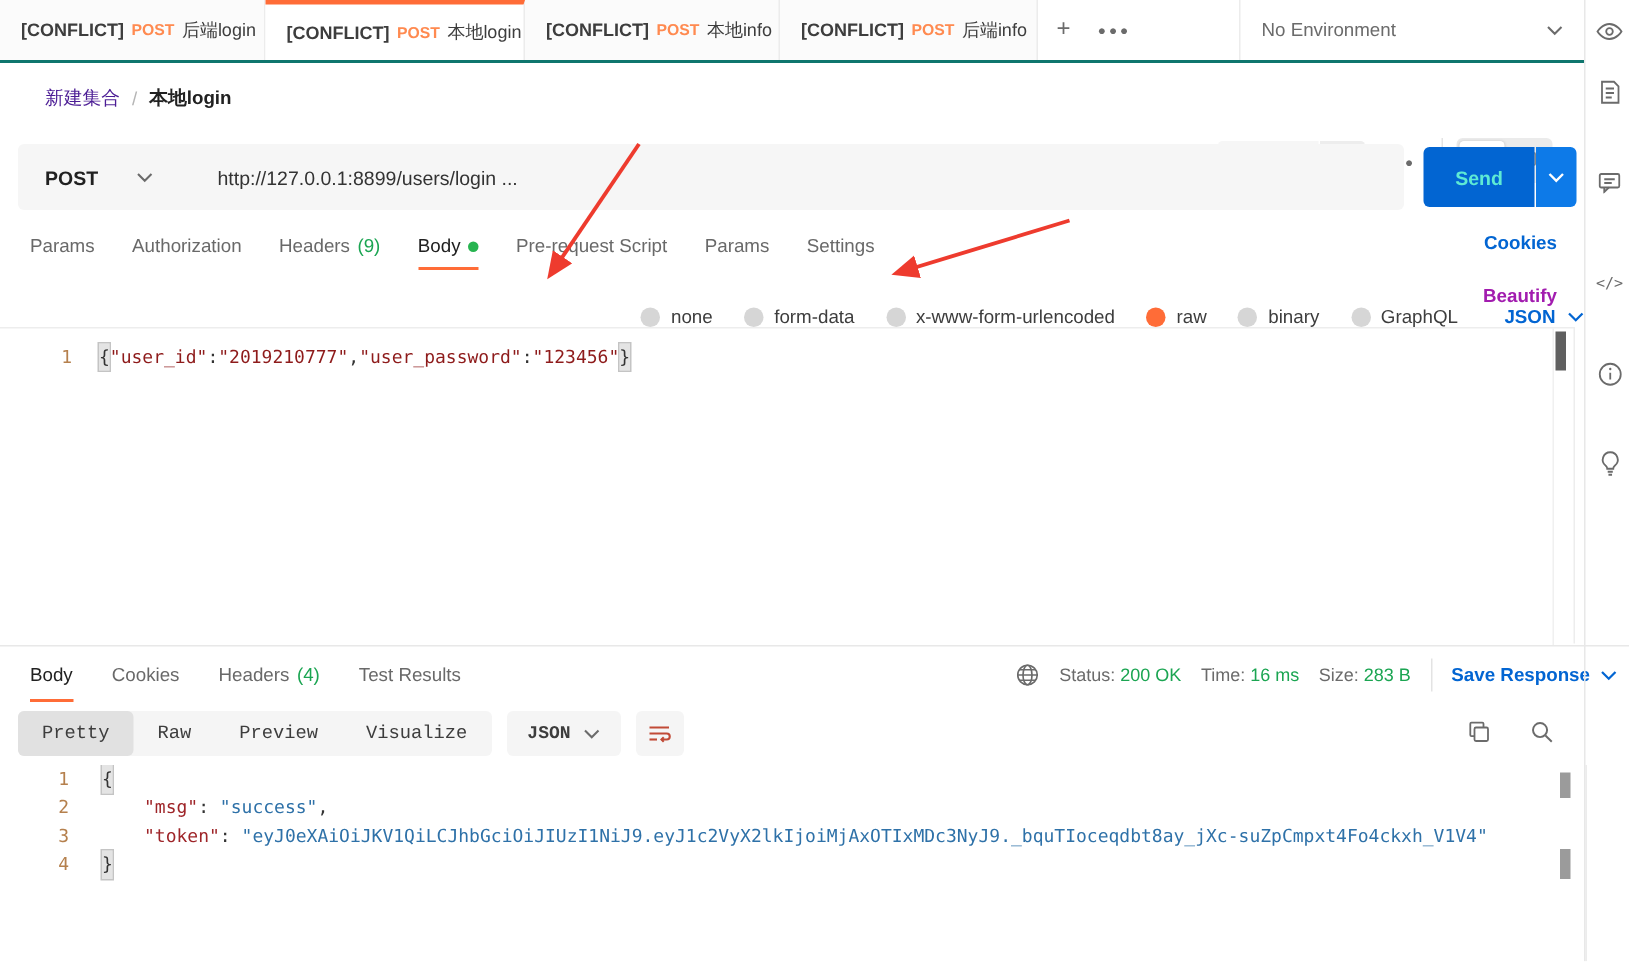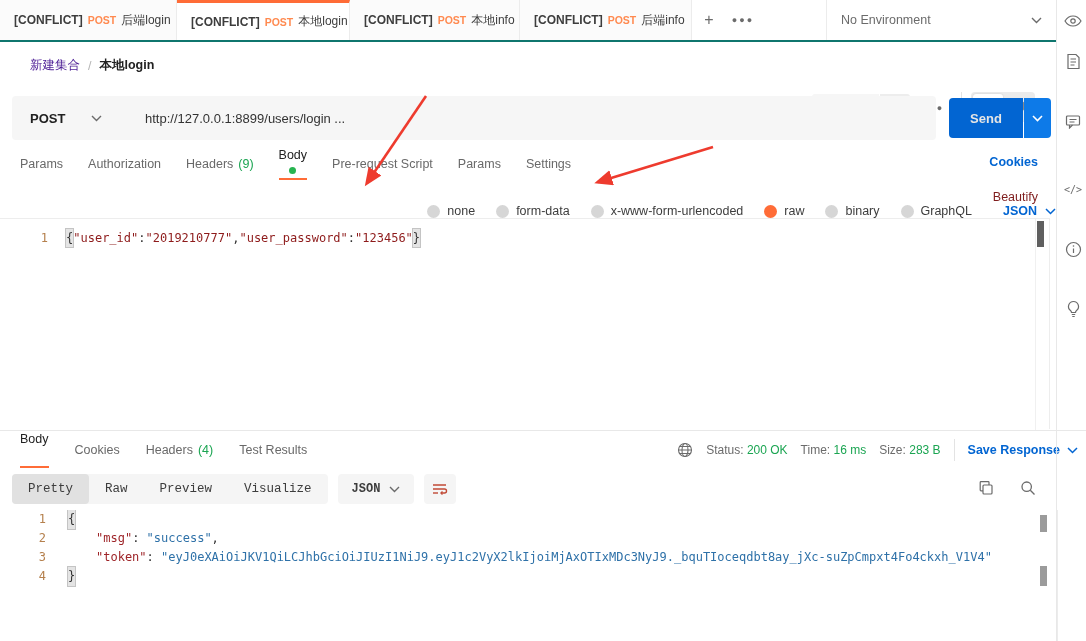--- a/index.html
+++ b/index.html
@@ -29,39 +29,39 @@
   .moredots { position:absolute; left:918px; top:52px; width:30px; height:27px; display:flex; align-items:center; justify-content:center; color:#6b6b6b; font-size:9px; letter-spacing:2px; cursor:pointer; }
   .tb-div { position:absolute; left:961px; top:50px; width:1px; height:30px; background:#e3e3e3; }
   .modetoggle { position:absolute; left:971px; top:50px; width:64px; height:30px; background:#ebebeb; border-radius:4px; display:flex; align-items:center; padding:2px; }
   .mode-btn { width:30px; height:26px; display:flex; align-items:center; justify-content:center; cursor:pointer; border-radius:3px; color:#8a8a8a; }
   .mode-btn.active { background:#fff; color:#ff6c37; box-shadow:0 0 2px rgba(0,0,0,.15); }
 
   
   .urlbar { position:absolute; left:12px; top:96px; width:924px; height:44px; background:#f6f6f6; border-radius:4px; display:flex; align-items:center; }
   .method-select { display:flex; align-items:center; width:115px; padding-left:18px; gap:26px; font-weight:bold; font-size:13px; color:#212121; cursor:pointer; }
   .url-input { font-size:13px; color:#333; flex:1; padding-left:18px; white-space:nowrap; overflow:hidden; }
-  .sendbtn { position:absolute; left:949px; top:98px; width:74px; height:40px; background:#0265d2; color:#e5e5e5; font-weight:bold; font-size:13px; border-radius:4px 0 0 4px; display:flex; align-items:center; justify-content:center; cursor:pointer; }
+  .sendbtn { position:absolute; left:949px; top:98px; width:74px; height:40px; background:#0265d2; color:#5eead4; font-weight:bold; font-size:13px; border-radius:4px 0 0 4px; display:flex; align-items:center; justify-content:center; cursor:pointer; }
   .sendchev { position:absolute; left:1024px; top:98px; width:27px; height:40px; background:#0d7ae8; border-radius:0 4px 4px 0; display:flex; align-items:center; justify-content:center; color:#fff; cursor:pointer; }
 
   
   .reqtabs { position:absolute; left:0; top:148px; width:1056px; height:32px; display:flex; align-items:center; padding-left:20px; gap:25px; font-size:12.5px; color:#696969; }
   .rtab { cursor:pointer; position:relative; display:flex; align-items:center; gap:5px; height:100%; white-space:nowrap; }
   .rtab .cnt { color:#1ba552; }
-  .rtab.active { color:#212121;flex-direction:column; }
+  .rtab.active { color:#212121; }
   .rtab.active::after { content:""; position:absolute; left:0; right:0; bottom:0; height:2px; background:#ff6c37; }
   .greendot { width:7px; height:7px; border-radius:50%; background:#27b450; }
   .cookies-link { position:absolute; right:48px; top:155px; color:#0265d2; font-size:12.5px; font-weight:bold; cursor:pointer; }
 
   
   .bodytypes { position:absolute; left:0; top:196px; width:1056px; height:30px; display:flex; align-items:center; padding-left:14px; gap:21px; font-size:12.5px; color:#3d3d3d;justify-content:flex-end; }
   .radio { display:flex; align-items:center; gap:7px; cursor:pointer; white-space:nowrap; }
   .rdot { width:13px; height:13px; border-radius:50%; background:#d6d6d6; }
   .radio.selected .rdot { background:#ff6c37; }
   .fmt-select { display:flex; align-items:center; gap:8px; margin-left:10px; color:#0265d2; font-weight:bold; font-size:12.5px; cursor:pointer; }
-  .beautify-link { position:absolute; right:48px; top:190px; color:#7f1d1d; font-size:12.5px; font-weight:normal; cursor:pointer; }
+  .beautify-link { position:absolute; right:48px; top:190px; color:#a21caf; font-size:12.5px; font-weight:bold; cursor:pointer; }
 
   
   .editor { position:absolute; left:0; top:218px; width:1050px; height:211px; border-top:1px solid #ededed; border-right:1px solid #ededed; font-family:"DejaVu Sans Mono", monospace; font-size:12px; }
   .codeline { display:flex; align-items:center; line-height:18px; padding-top:10px; }
   .ln { width:48px; text-align:right; color:#b5804d; margin-right:18px; }
   .str { color:#8e1b1b; }
   .pun { color:#333; }
   .bracket { color:#333; background:#e4e4e4; outline:1px solid #c4c4c4; }
   .ed-scroll { position:absolute; left:1037px; top:2px; width:7px; height:26px; background:#5f5f5f; }
   .ed-scrolltrack { position:absolute; left:1035px; top:0; width:1px; height:211px; background:#f0f0f0; }

